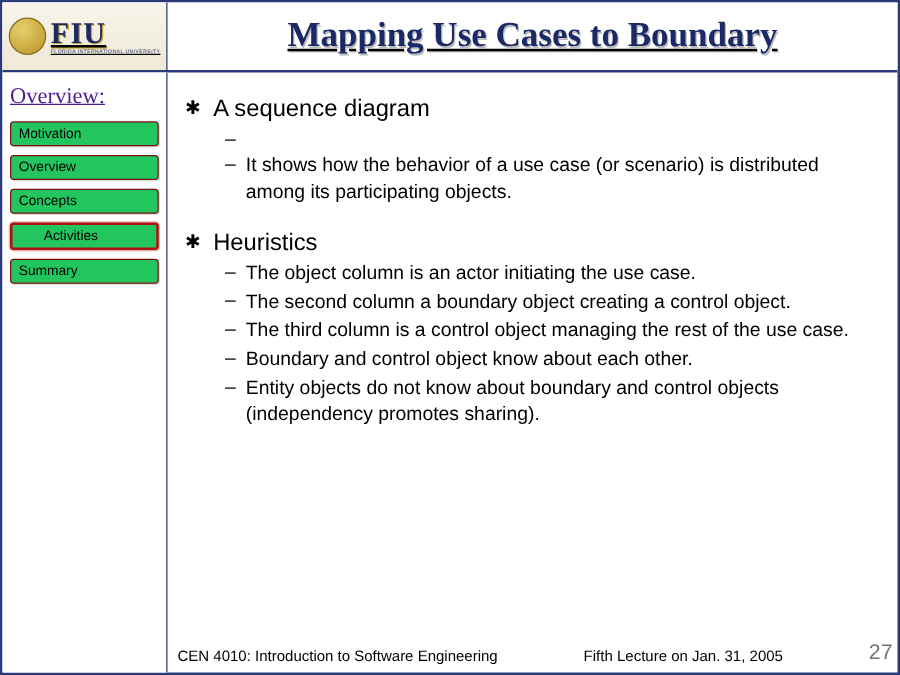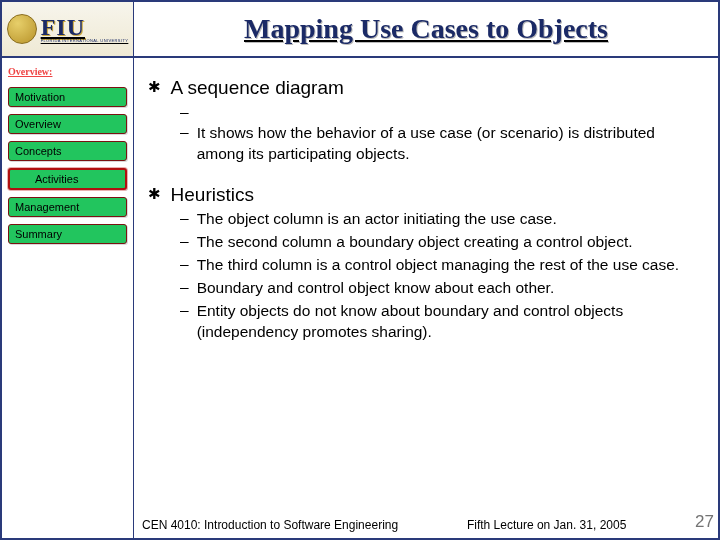--- a/index.html
+++ b/index.html
@@ -46,21 +46,21 @@
   }
   .body { flex: 1; display: flex; }
   .sidebar {
     width: 132px;
     border-right: 1px solid #2a3a7a;
     padding: 8px 6px;
     background: #fff;
   }
   .sb-title {
     font-family: "Times New Roman", serif;
-    font-weight: bold; font-size: 10px; color: #ef4444;
+    font-weight: normal; font-size: 18px; color: #4c1d95;
     text-decoration: underline;
     margin-bottom: 10px;
   }
   .nav-item {
     font-size: 11px; color: #000;
     padding: 3px 6px;
     margin-bottom: 7px;
     border: 1.5px solid #7a1212;
     border-radius: 3px;
     background: #22c55e;
@@ -98,32 +98,31 @@
 
 <div class="slide">
   <div class="header">
     <div class="logo-box">
       <div class="seal"></div>
       <div class="fiu-text">
         <div class="fiu">FIU</div>
         <div class="fiu-sub">FLORIDA INTERNATIONAL UNIVERSITY</div>
       </div>
     </div>
-    <div class="title">Mapping Use Cases to Objects</div>
+    <div class="title">Mapping Use Cases to Boundary</div>
   </div>
 
   <div class="body">
     <div class="sidebar">
       <div class="sb-title">Overview:</div>
       <div id="nav">
           <div class="nav-item">Motivation</div>
           <div class="nav-item">Overview</div>
           <div class="nav-item">Concepts</div>
           <div class="nav-item active">Activities</div>
-          <div class="nav-item">Management</div>
           <div class="nav-item">Summary</div>
         </div>
     </div>
 
     <div class="content" id="content">
         <div class="pt">
           <span class="star">✱</span>
           <span class="pt-text">A sequence diagram</span>
         </div>
         <div class="sub">

